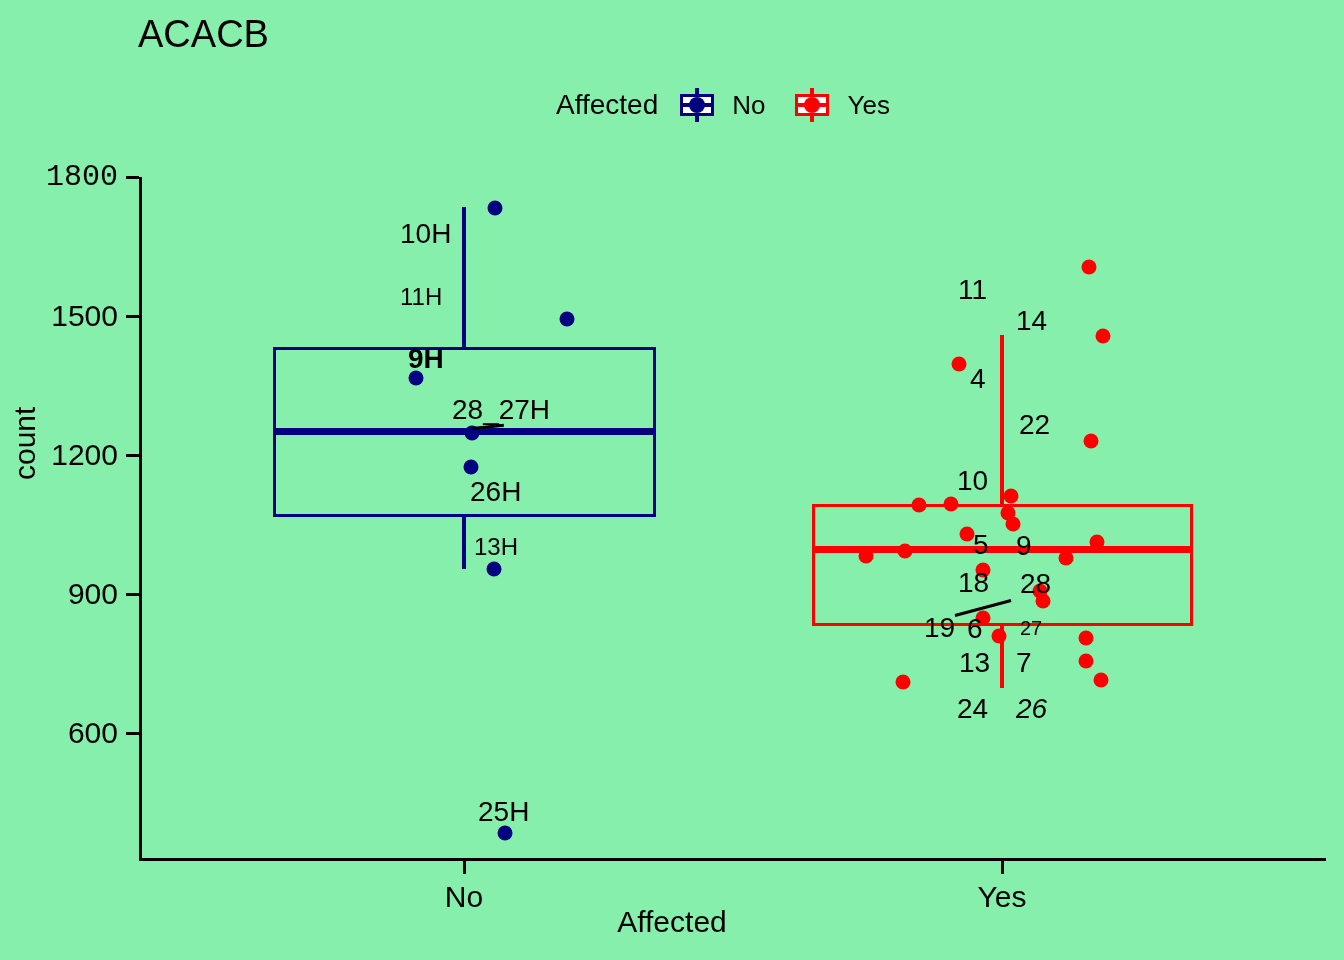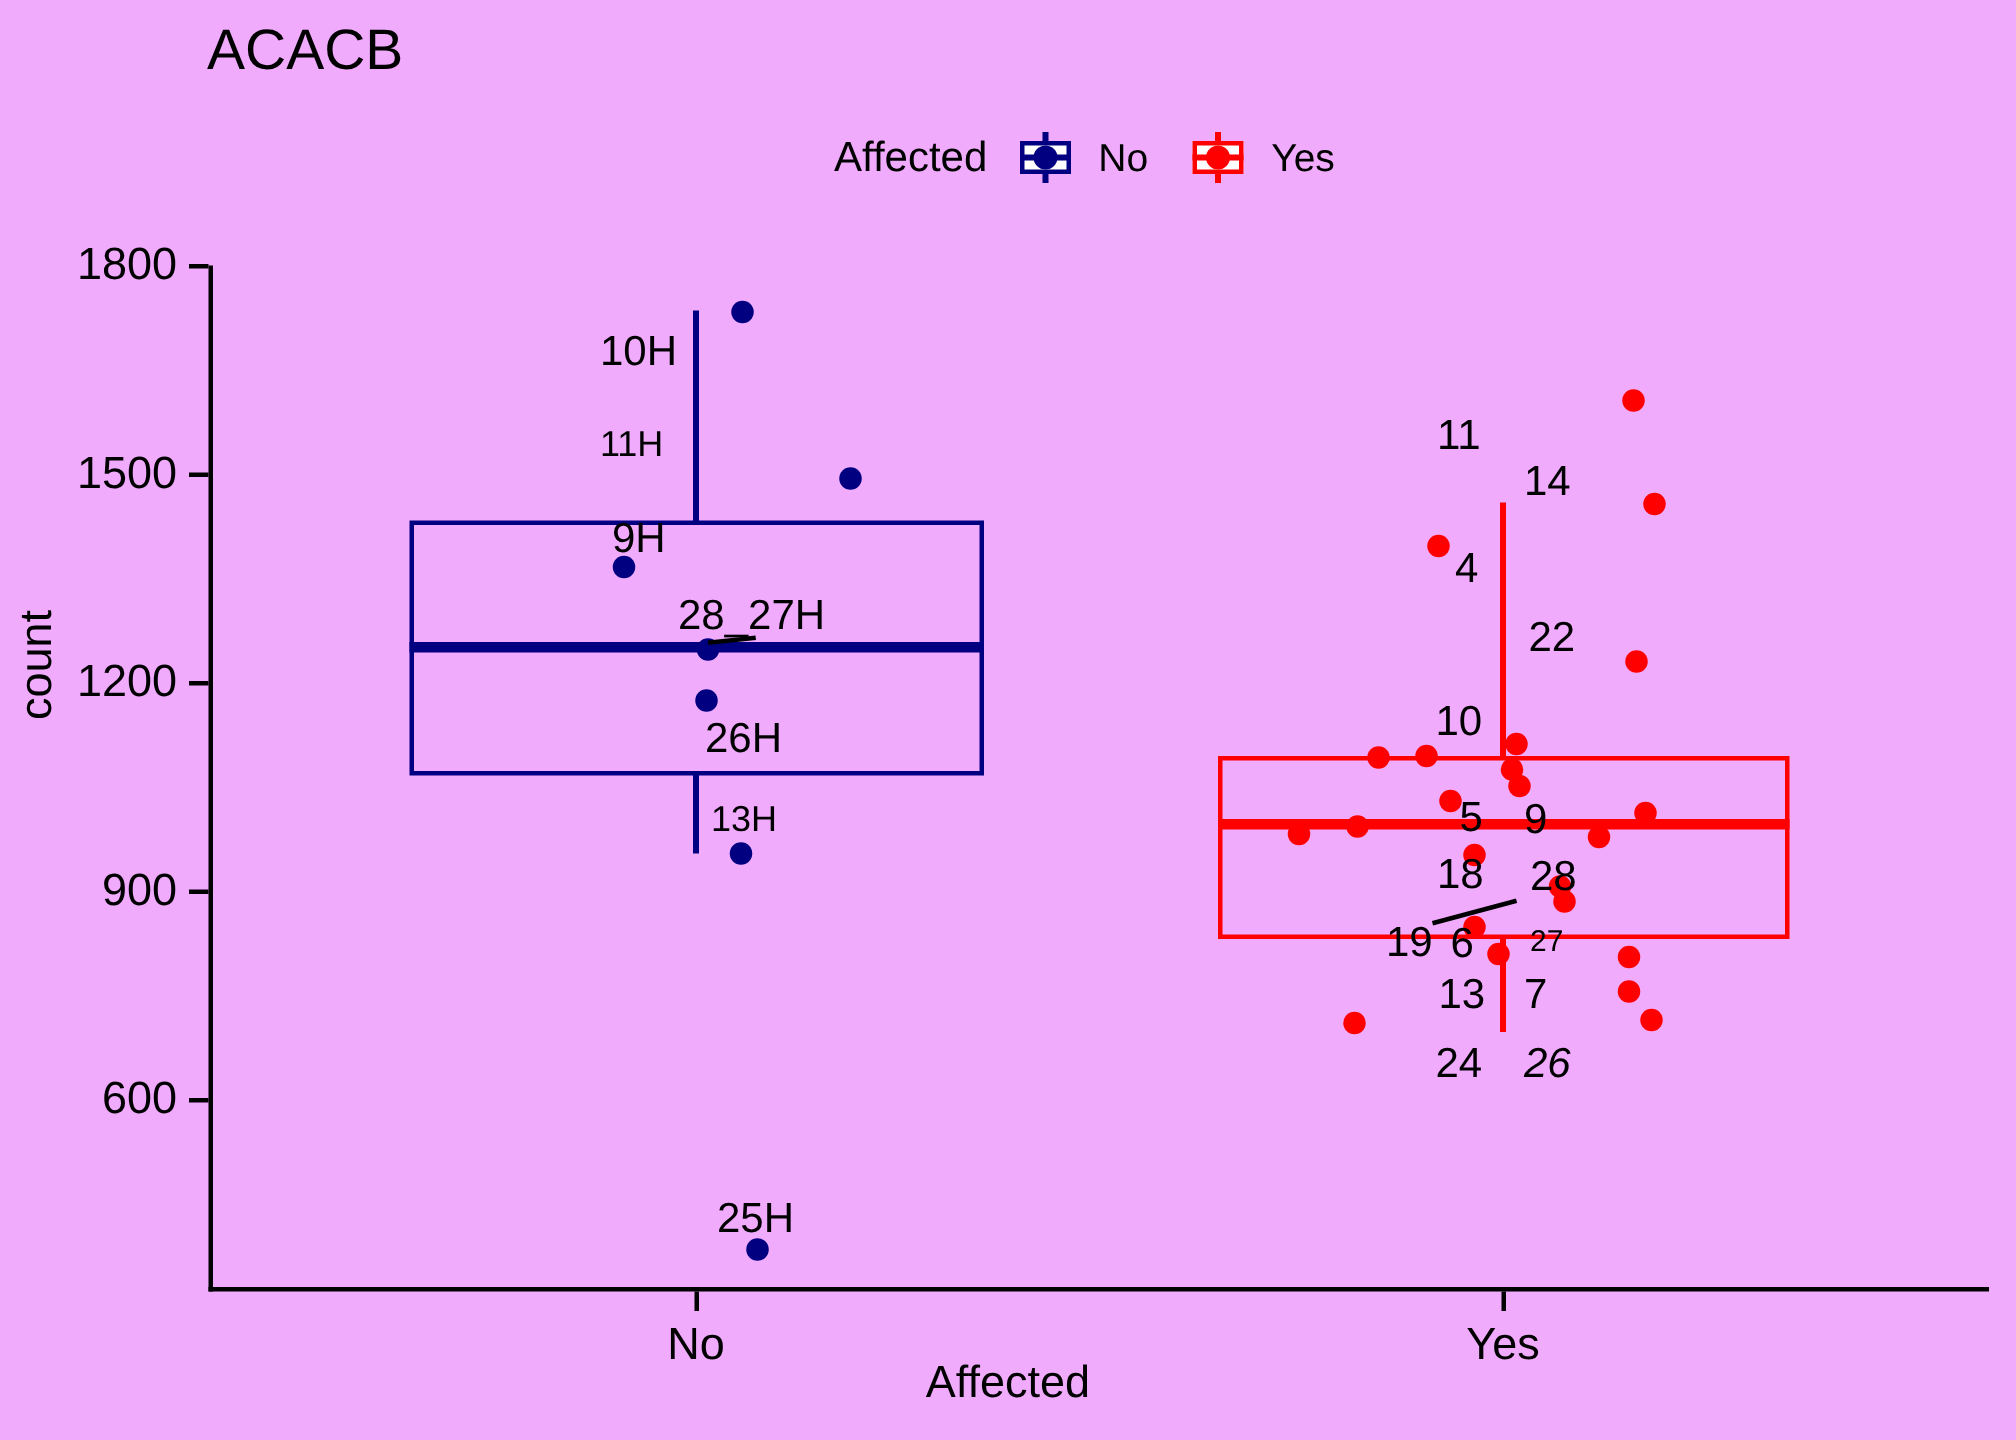--- a/index.html
+++ b/index.html
@@ -1,17 +1,17 @@
 <!DOCTYPE html>
 <html><head>
 <meta charset="utf-8">
 <style>
   html,body{margin:0;padding:0;background:#ffffff;}
   body{width:1344px;height:960px;font-family:"Liberation Sans",sans-serif;color:#000;}
-  #root{position:relative;width:1344px;height:960px;overflow:hidden;background:#f0abfc;}
+  #root{position:relative;width:1344px;height:960px;overflow:hidden;background:#86efac;}
 
   .abs{position:absolute;}
 
   
   #title{left:138px;top:12px;font-size:38px;line-height:44px;color:#000;white-space:nowrap;}
 
   
   #legend{left:556px;top:88px;display:flex;align-items:center;gap:0px;height:34px;}
   #legend .legend-title{font-size:28px;line-height:34px;white-space:nowrap;margin-right:18px;}
   #legend .legend-item{display:flex;align-items:center;gap:12px;margin-right:26px;}
@@ -59,21 +59,21 @@
   </div>
 
   <div class="abs" id="axis-y-line"></div>
   <div class="abs" id="axis-x-line"></div>
 
   <div class="abs" id="ylab-axis">count</div>
   <div class="abs" id="xlab-axis">Affected</div>
 
   <div class="abs" id="plot-layer" style="left:0;top:0;width:1344px;height:960px;">
       <div class="abs" style="left: 126px; top: 176px; width: 13px; height: 3px; background: rgb(0, 0, 0);"></div>
-      <div class="abs" style="right: 1226px; top: 158px; font-size: 30px; line-height: 38px; white-space: nowrap; text-align: right;">1800</div>
+      <div class="abs" style="right: 1226px; top: 158px; font-size: 30px; line-height: 38px; white-space: nowrap; text-align: right; font-family: Liberation Mono, monospace;">1800</div>
       <div class="abs" style="left: 126px; top: 315px; width: 13px; height: 3px; background: rgb(0, 0, 0);"></div>
       <div class="abs" style="right: 1226px; top: 297px; font-size: 30px; line-height: 38px; white-space: nowrap; text-align: right;">1500</div>
       <div class="abs" style="left: 126px; top: 454px; width: 13px; height: 3px; background: rgb(0, 0, 0);"></div>
       <div class="abs" style="right: 1226px; top: 436px; font-size: 30px; line-height: 38px; white-space: nowrap; text-align: right;">1200</div>
       <div class="abs" style="left: 126px; top: 593px; width: 13px; height: 3px; background: rgb(0, 0, 0);"></div>
       <div class="abs" style="right: 1226px; top: 575px; font-size: 30px; line-height: 38px; white-space: nowrap; text-align: right;">900</div>
       <div class="abs" style="left: 126px; top: 732px; width: 13px; height: 3px; background: rgb(0, 0, 0);"></div>
       <div class="abs" style="right: 1226px; top: 714px; font-size: 30px; line-height: 38px; white-space: nowrap; text-align: right;">600</div>
       <div class="abs" style="left: 463px; top: 861px; width: 3px; height: 13px; background: rgb(0, 0, 0);"></div>
       <div class="abs" style="left: 464px; top: 879px; transform: translateX(-50%); font-size: 30px; line-height: 36px; white-space: nowrap;">No</div>
@@ -114,21 +114,21 @@
       <div class="abs" style="left: 1101px; top: 680px; width: 15px; height: 15px; border-radius: 50%; background: rgb(255, 0, 0); transform: translate(-50%, -50%);"></div>
       <div class="abs" style="left: 903px; top: 682px; width: 15px; height: 15px; border-radius: 50%; background: rgb(255, 0, 0); transform: translate(-50%, -50%);"></div>
       <div class="abs" style="left: 959px; top: 364px; width: 15px; height: 15px; border-radius: 50%; background: rgb(255, 0, 0); transform: translate(-50%, -50%);"></div>
       <div class="abs" style="left: 1089px; top: 267px; width: 15px; height: 15px; border-radius: 50%; background: rgb(255, 0, 0); transform: translate(-50%, -50%);"></div>
       <div class="abs" style="left: 1103px; top: 336px; width: 15px; height: 15px; border-radius: 50%; background: rgb(255, 0, 0); transform: translate(-50%, -50%);"></div>
       <div class="abs" style="left: 1091px; top: 441px; width: 15px; height: 15px; border-radius: 50%; background: rgb(255, 0, 0); transform: translate(-50%, -50%);"></div>
       <div class="abs" style="left: 472px; top: 427px; width: 32px; height: 3px; background: rgb(0, 0, 0); transform-origin: left center; transform: rotate(-6deg);"></div>
       <div class="abs" style="left: 955px; top: 614px; width: 58px; height: 3px; background: rgb(0, 0, 0); transform-origin: left center; transform: rotate(-15deg);"></div>
       <div class="abs" style="left: 400px; top: 219px; font-size: 28px; line-height: 30px; white-space: nowrap; color: rgb(0, 0, 0);">10H</div>
       <div class="abs" style="left: 400px; top: 282px; font-size: 24px; line-height: 30px; white-space: nowrap; color: rgb(0, 0, 0);">11H</div>
-      <div class="abs" style="left: 408px; top: 344px; font-size: 28px; line-height: 30px; white-space: nowrap; color: rgb(0, 0, 0);">9H</div>
+      <div class="abs" style="left: 408px; top: 344px; font-size: 28px; line-height: 30px; white-space: nowrap; color: rgb(0, 0, 0); font-weight: bold;">9H</div>
       <div class="abs" style="left: 452px; top: 395px; font-size: 28px; line-height: 30px; white-space: nowrap; color: rgb(0, 0, 0);">28_27H</div>
       <div class="abs" style="left: 470px; top: 477px; font-size: 28px; line-height: 30px; white-space: nowrap; color: rgb(0, 0, 0);">26H</div>
       <div class="abs" style="left: 474px; top: 532px; font-size: 24px; line-height: 30px; white-space: nowrap; color: rgb(0, 0, 0);">13H</div>
       <div class="abs" style="left: 478px; top: 797px; font-size: 28px; line-height: 30px; white-space: nowrap; color: rgb(0, 0, 0);">25H</div>
       <div class="abs" style="left: 958px; top: 275px; font-size: 28px; line-height: 30px; white-space: nowrap; color: rgb(0, 0, 0);">11</div>
       <div class="abs" style="left: 1016px; top: 306px; font-size: 28px; line-height: 30px; white-space: nowrap; color: rgb(0, 0, 0);">14</div>
       <div class="abs" style="left: 970px; top: 364px; font-size: 28px; line-height: 30px; white-space: nowrap; color: rgb(0, 0, 0);">4</div>
       <div class="abs" style="left: 1019px; top: 410px; font-size: 28px; line-height: 30px; white-space: nowrap; color: rgb(0, 0, 0);">22</div>
       <div class="abs" style="left: 957px; top: 466px; font-size: 28px; line-height: 30px; white-space: nowrap; color: rgb(0, 0, 0);">10</div>
       <div class="abs" style="left: 973px; top: 530px; font-size: 28px; line-height: 30px; white-space: nowrap; color: rgb(0, 0, 0);">5</div>

